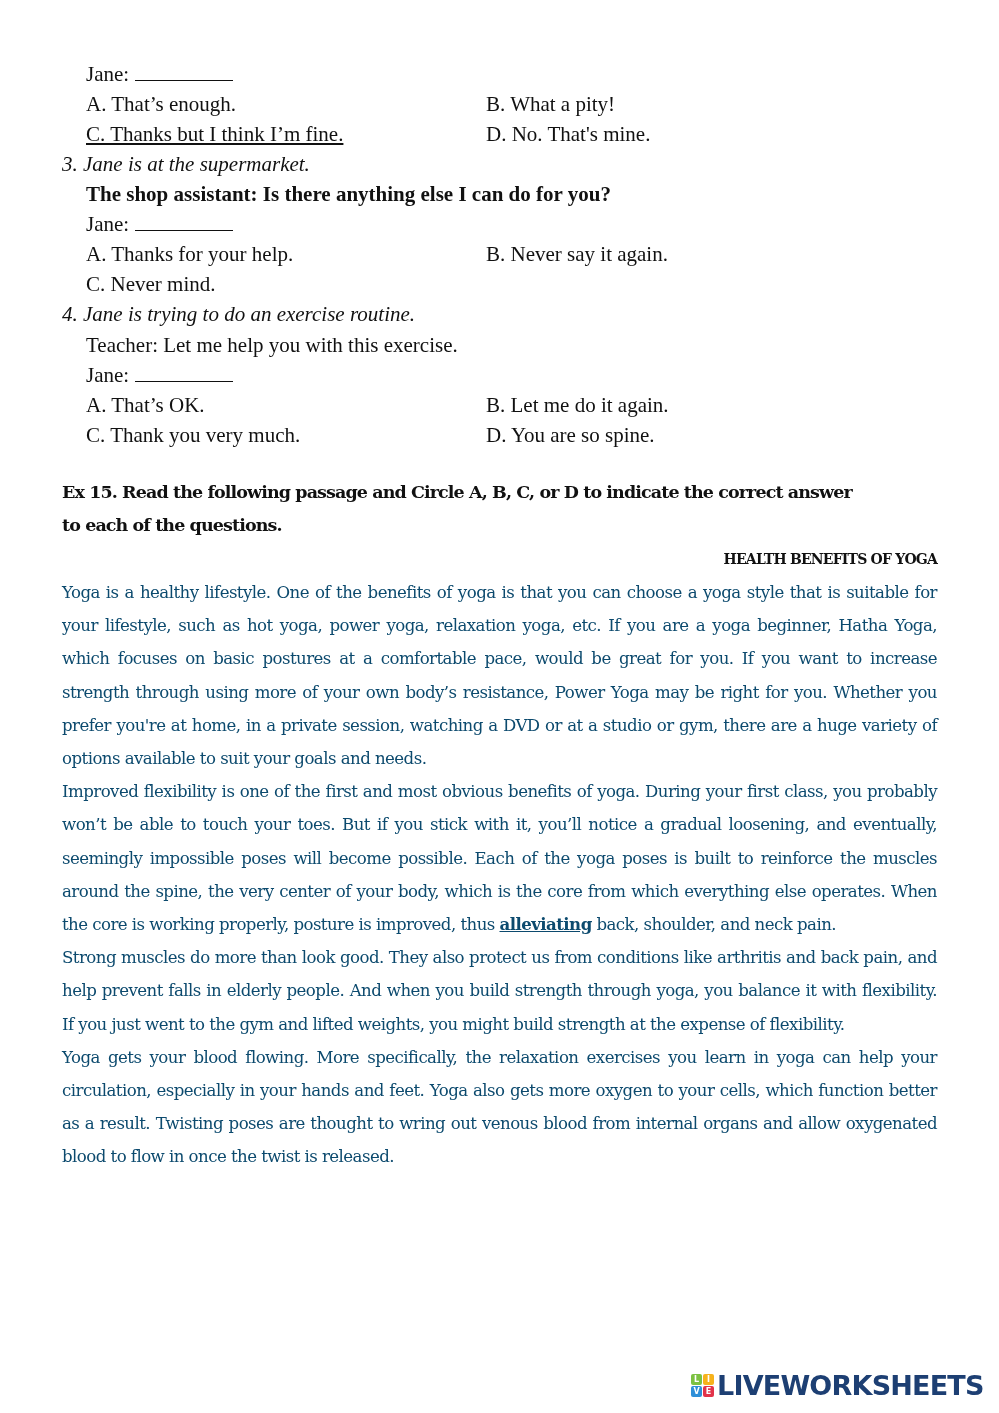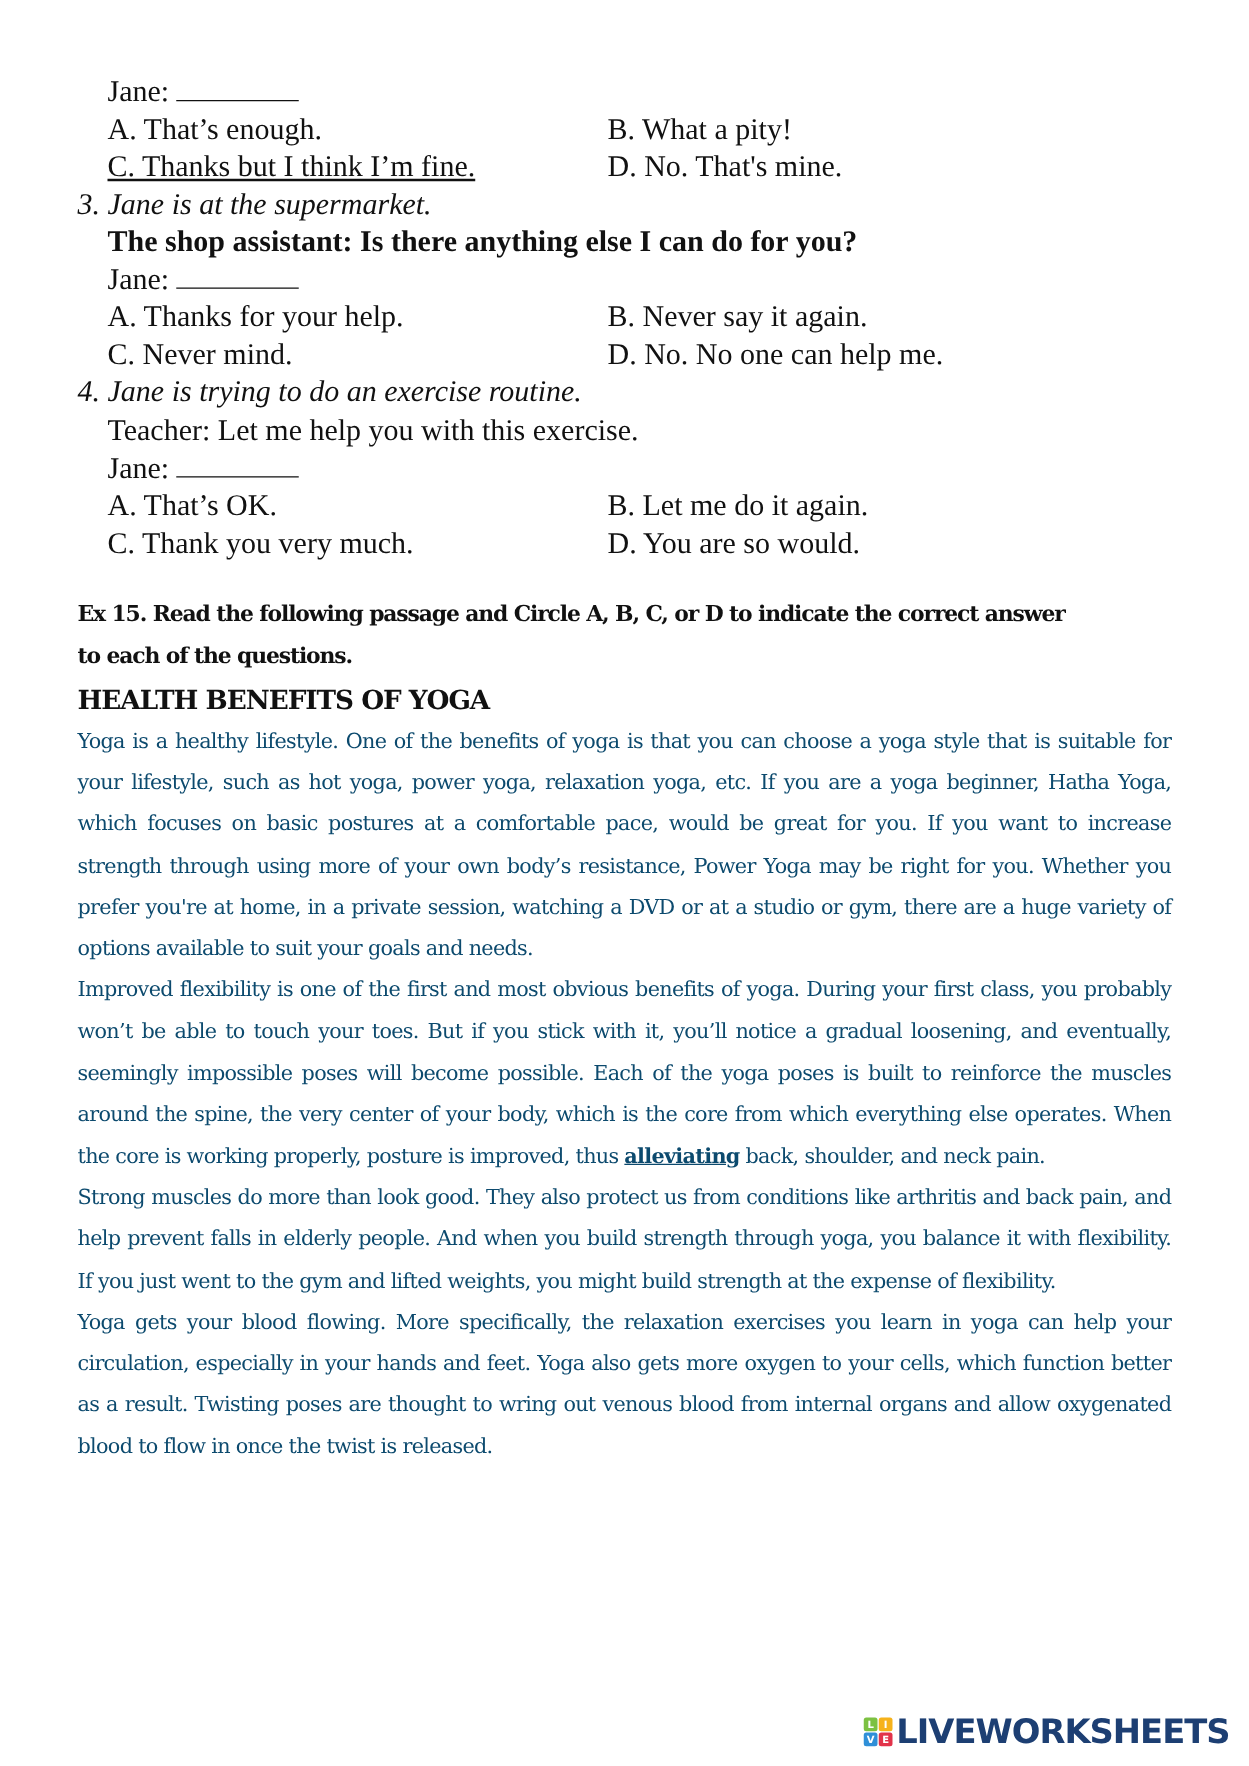--- a/index.html
+++ b/index.html
@@ -1,24 +1,24 @@
 <!DOCTYPE html>
 <html><head>
   <meta charset="utf-8">
   <style>
     html, body { margin: 0; padding: 0; background: #ffffff; }
     body { width: 999px; height: 1413px; position: relative; overflow: hidden; color: #111; }
     .page { position: absolute; left: 0; top: 0; width: 999px; height: 1413px; }
-    .tline { position: absolute; font-family: "Liberation Serif", serif; font-size: 24px; line-height: 30px; white-space: nowrap; color: #111; }
+    .tline { position: absolute; font-family: "Liberation Serif", serif; font-size: 21px; line-height: 30px; white-space: nowrap; color: #111; }
     .ind { left: 86px; }
     .col2 { left: 486px; }
     .italic { font-style: italic; left: 62px; }
     .blank { display: inline-block; width: 98px; border-bottom: 1.3px solid #111; height: 18px; vertical-align: baseline; margin-left: 6px; }
     .ex-head { position: absolute; left: 62px; width: 875px; font-family: "DejaVu Serif", serif; font-weight: bold; font-size: 17.5px; line-height: 33px; letter-spacing: -0.9px; color: #111; }
-    .title { position: absolute; left: 62px; width: 875px; text-align: left; top: 543px; font-family: "DejaVu Serif", serif; font-weight: bold; font-size: 21px; line-height: 33px; letter-spacing: -0.8px; }
+    .title { position: absolute; left: 62px; width: 875px; text-align: right; top: 543px; font-family: "DejaVu Serif", serif; font-weight: bold; font-size: 14px; line-height: 33px; letter-spacing: -0.8px; }
     .passage { position: absolute; left: 62px; top: 576px; width: 875px; font-family: "DejaVu Serif", serif; font-size: 16.6px; line-height: 33.2px; letter-spacing: -0.55px; text-align: justify; color: #0c4a6e; }
     .passage p { margin: 0; }
     .kw { font-weight: bold; text-decoration: underline; }
     .logo { position: absolute; left: 691px; top: 1370px; display: flex; align-items: center; }
     .logo-grid { display: grid; grid-template-columns: 11px 11px; grid-template-rows: 11px 11px; gap: 1px; margin-right: 3px; }
     .logo-grid span { font-family: "DejaVu Sans", sans-serif; font-weight: bold; font-size: 8px; color: #fff; display: flex; align-items: center; justify-content: center; border-radius: 2px; }
     .logo-text { font-family: "DejaVu Sans", sans-serif; font-weight: bold; font-size: 27px; color: #1d3f73; letter-spacing: -0.8px; }
   </style>
 </head>
 <body>
@@ -34,31 +34,30 @@
   <div class="tline col2" style="top:119px;">D. No. That's mine.</div>
 
   <div class="tline italic" style="top:149px;">3. Jane is at the supermarket.</div>
   <div class="tline ind" style="top:179px;font-weight:bold;">The shop assistant: Is there anything else I can do for you?</div>
   <div class="tline ind" style="top:209px;">
     <span>Jane:</span><span class="blank"></span>
   </div>
   <div class="tline ind" style="top:239px;">A. Thanks for your help.</div>
   <div class="tline col2" style="top:239px;">B. Never say it again.</div>
   <div class="tline ind" style="top:269px;">C. Never mind.</div>
-  <div class="tline col2" style="top:269px;">D. No. No one can help me.</div>
 
   <div class="tline italic" style="top:299px;text-align:right;">4. Jane is trying to do an exercise routine.</div>
   <div class="tline ind" style="top:330px;">Teacher: Let me help you with this exercise.</div>
   <div class="tline ind" style="top:360px;">
     <span>Jane:</span><span class="blank"></span>
   </div>
   <div class="tline ind" style="top:390px;">A. That’s OK.</div>
   <div class="tline col2" style="top:390px;">B. Let me do it again.</div>
   <div class="tline ind" style="top:420px;">C. Thank you very much.</div>
-  <div class="tline col2" style="top:420px;">D. You are so would.</div>
+  <div class="tline col2" style="top:420px;">D. You are so spine.</div>
 
   <div class="ex-head" style="top:476px;">Ex 15. Read the following passage and Circle A, B, C, or D to indicate the correct answer</div>
   <div class="ex-head" style="top:509px;">to each of the questions.</div>
   <div class="title">HEALTH BENEFITS OF YOGA</div>
 
   <div class="passage">
     <p>Yoga is a healthy lifestyle. One of the benefits of yoga is that you can choose a yoga style that is suitable for your lifestyle, such as hot yoga, power yoga, relaxation yoga, etc.   If you are a yoga beginner, Hatha Yoga, which focuses on basic postures at a comfortable pace, would be great for you. If you want to increase strength through using more of your own body’s resistance, Power Yoga may be right for you. Whether you prefer you're at home, in a private session, watching a DVD or at a studio or gym, there are a huge variety of options available to suit your goals and needs.</p>
     <p><span>Improved flexibility is one of the first and most obvious benefits of yoga.  During your first class, you probably won’t be able to touch your toes. But if you stick with it, you’ll notice a gradual loosening, and eventually, seemingly impossible poses will become possible. Each of the yoga poses is built to reinforce the muscles around the spine, the very center of your body, which is the core from which everything else operates. When the core is working properly, posture is improved, thus </span><span class="kw">alleviating</span><span> back, shoulder, and neck pain.</span></p>
     <p>Strong muscles do more than look good.  They also protect us from conditions like arthritis and back pain, and help prevent falls in elderly people. And when you build strength through yoga, you balance it with flexibility. If you just went to the gym and lifted weights, you might build strength at the expense of flexibility.</p>
     <p>Yoga gets your blood flowing. More specifically, the relaxation exercises you learn in yoga can help your circulation, especially in your hands and feet. Yoga also gets more oxygen to your cells, which function better as a result. Twisting poses are thought to wring out venous blood from internal organs and allow oxygenated blood to flow in once the twist is released.</p>

